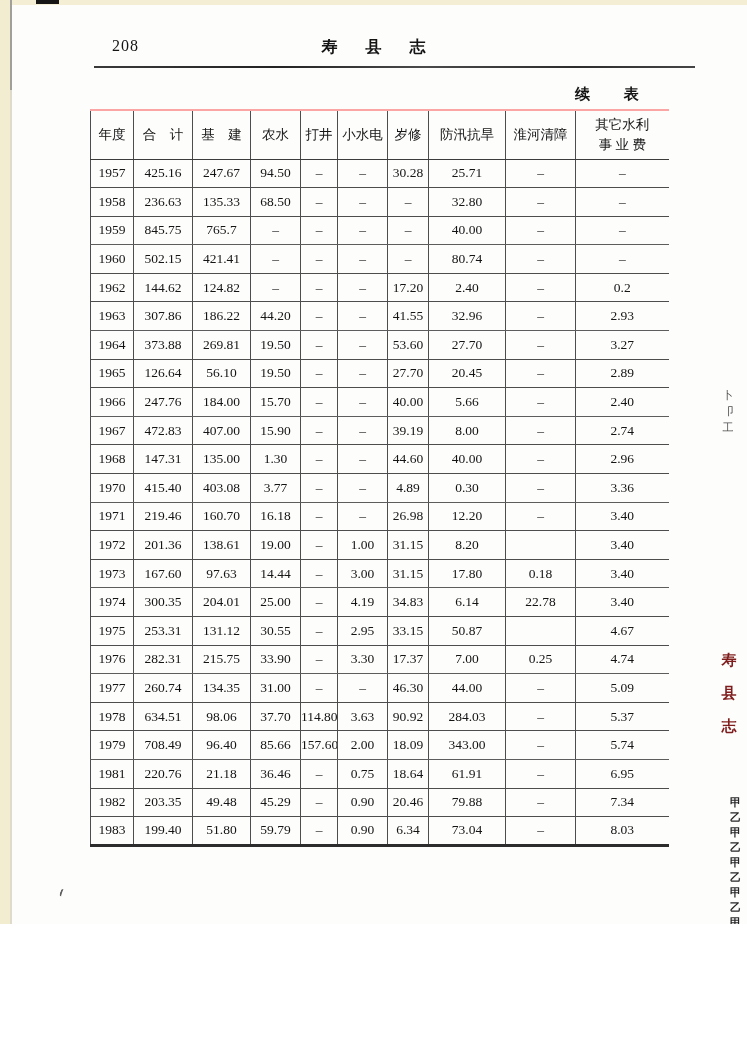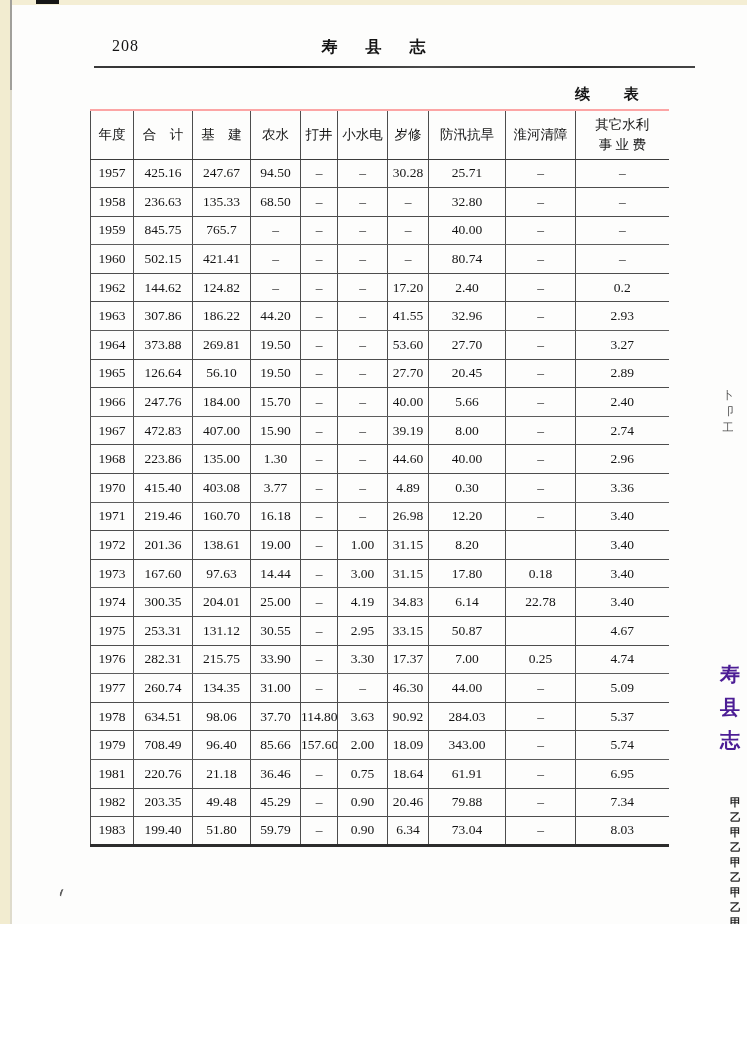--- a/index.html
+++ b/index.html
@@ -37,21 +37,21 @@
   .stat-table thead tr{height:49px;}
   .stat-table tbody tr{height:28.6px;}
   .stat-table{border-top:2px solid #fca5a5;border-bottom:3px solid #2c2c2c;}
   .stat-table th:last-child,.stat-table td:last-child{border-right:none;}
   .stat-table thead th{border-bottom:1.5px solid #3c3c3c;}
   .stat-table tbody tr:nth-child(3n) td{border-bottom-color:#5d5d5d;}
 
   
   .vstack{position:absolute;word-break:break-all;line-break:anywhere;text-align:center;}
   .edge-artifact{left:721px;top:387px;width:14px;font-size:11px;line-height:16px;color:#2e2e2e;opacity:.85;}
-  .spine-title{left:720px;top:644px;width:18px;font-size:20px;line-height:33px;font-weight:bold;color:#4c1d95;margin-top:14px;}
+  .spine-title{left:720px;top:644px;width:18px;font-size:15px;line-height:33px;font-weight:bold;color:#7f1d1d;}
   .edge-marks{left:728px;top:795px;width:13px;font-size:11px;line-height:15px;font-weight:bold;color:#262626;text-align:right;}
 
   
   .speck{position:absolute;left:60px;top:889px;width:3px;height:8px;
     border-left:2.5px solid #3a3a3a;border-radius:50% 50% 50% 50%;transform:rotate(18deg);opacity:.8;}
 
   
   .noise{position:absolute;}
   .n-line1{left:109px;top:1001px;width:2px;height:45px;background:#151515;opacity:.9;}
   .n-line2{left:366px;top:1000px;width:3px;height:46px;background:#000;}
@@ -231,21 +231,21 @@
           <td>15.90</td>
           <td>–</td>
           <td>–</td>
           <td>39.19</td>
           <td>8.00</td>
           <td>–</td>
           <td>2.74</td>
         </tr>
         <tr>
           <td>1968</td>
-          <td>223.86</td>
+          <td>147.31</td>
           <td>135.00</td>
           <td>1.30</td>
           <td>–</td>
           <td>–</td>
           <td>44.60</td>
           <td>40.00</td>
           <td>–</td>
           <td>2.96</td>
         </tr>
         <tr>

